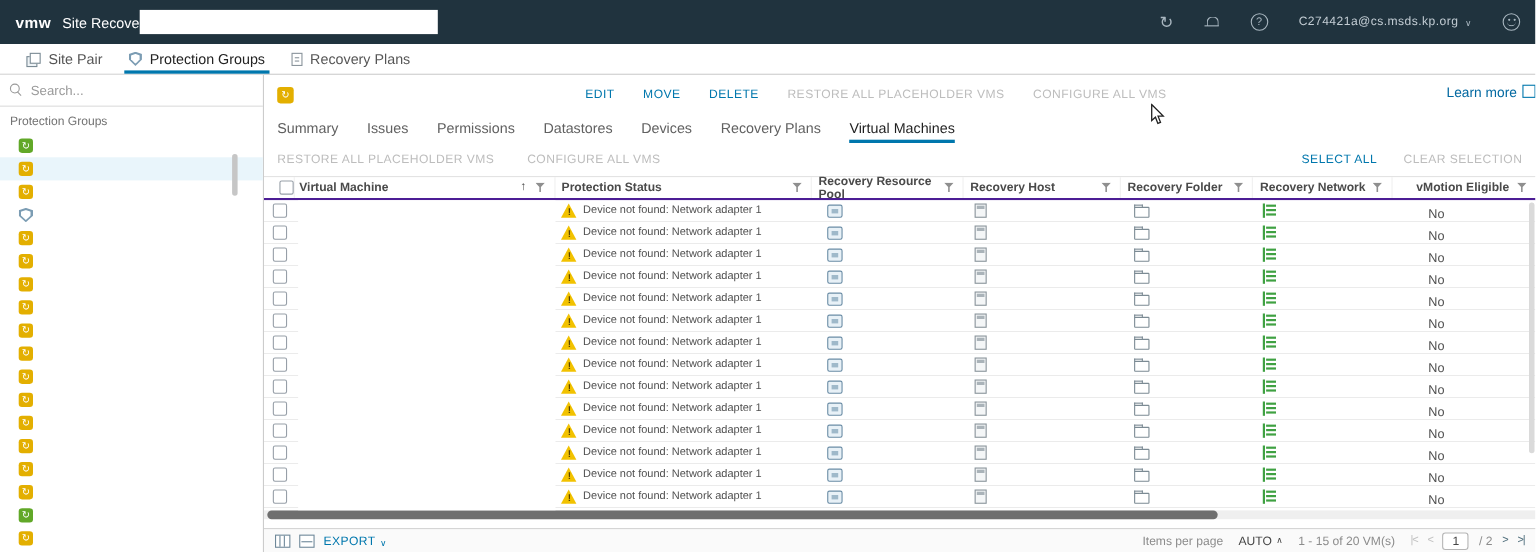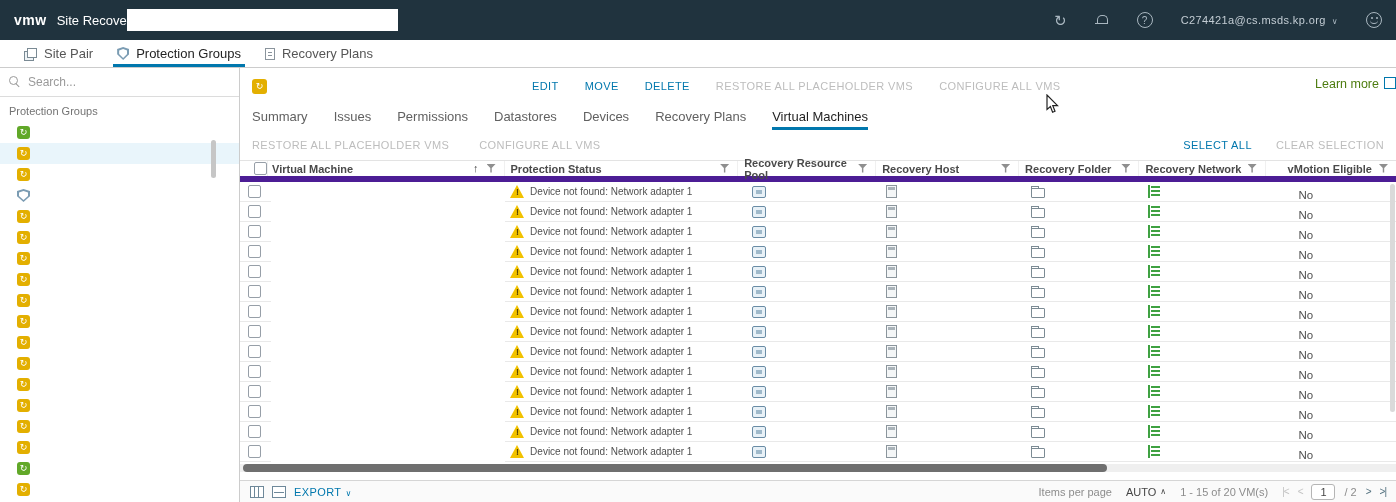--- a/index.html
+++ b/index.html
@@ -60,31 +60,31 @@
   .pg-icon.big{width:15px;height:15px;}
   .side-scroll-thumb{position:absolute;left:211px;top:72px;width:5px;height:38px;background:#c6c6c6;border-radius:3px;cursor:pointer;}
 
   
   .main{position:absolute;top:68px;left:240px;right:0;bottom:0;display:flex;flex-direction:column;}
   .pg-header{height:36px;display:flex;align-items:center;padding:0 12px;position:relative;flex:none;}
   .pg-name-redact{width:250px;height:20px;background:#fff;margin-left:9px;}
   .actions{display:flex;align-items:center;gap:26px;margin-left:6px;font-size:11px;font-weight:500;letter-spacing:.4px;}
   .action{color:#0077ad;cursor:pointer;white-space:nowrap;}
   .action.disabled{color:#bdbdbd;cursor:default;}
-  .learn-more{position:absolute;right:0;top:9px;display:flex;align-items:flex-start;gap:5px;color:#4d7c0f;font-size:12.5px;white-space:nowrap;cursor:pointer;}
+  .learn-more{position:absolute;right:0;top:9px;display:flex;align-items:flex-start;gap:5px;color:#0369a1;font-size:12.5px;white-space:nowrap;cursor:pointer;}
   .ext-icon{width:12px;height:12px;border:1px solid #0077ad;position:relative;flex:none;}
   .detail-tabs{display:flex;align-items:flex-end;gap:26px;padding:0 12px;height:26px;flex:none;}
   .dtab{font-size:13px;color:#616161;padding-bottom:6px;cursor:pointer;white-space:nowrap;}
   .dtab.active{color:#1f1f1f;border-bottom:3px solid #0077ad;padding-bottom:3px;}
   .vm-toolbar{height:30px;display:flex;align-items:center;padding:0 12px;font-size:11px;font-weight:500;letter-spacing:.4px;flex:none;}
   .vm-toolbar .left{display:flex;gap:30px;color:#bdbdbd;}
   .vm-toolbar .right{margin-left:auto;display:flex;gap:24px;}
 
   
-  .grid-header{display:flex;height:22px;border-top:1px solid #e3e3e3;border-bottom:6px solid #4c1d95;align-items:center;font-size:11px;font-weight:700;color:#4a4a4a;flex:none;background:#fff;}
+  .grid-header{display:flex;height:22px;border-top:1px solid #e3e3e3;border-bottom:2px solid #4c1d95;align-items:center;font-size:11px;font-weight:700;color:#4a4a4a;flex:none;background:#fff;}
   .hcell{display:flex;align-items:center;height:100%;padding-left:6px;gap:4px;border-right:1px solid #f0f0f0;position:relative;}
   .hcell:last-child{border-right:none;}
   .funnel{width:9px;height:9px;background:#8f8f8f;clip-path:polygon(0 0,100% 0,58% 45%,58% 95%,42% 95%,42% 45%);margin-left:auto;margin-right:8px;flex:none;cursor:pointer;}
   .sort{margin-left:auto;font-size:11px;color:#4a4a4a;line-height:1;cursor:pointer;}
   .sort + .funnel{margin-left:4px;}
   .c-cb{width:28px;}
   .c-vm{width:240px;padding-left:4px;}
   .c-st{width:237px;}
   .c-rp{width:140px;}
   .c-host{width:145px;}

